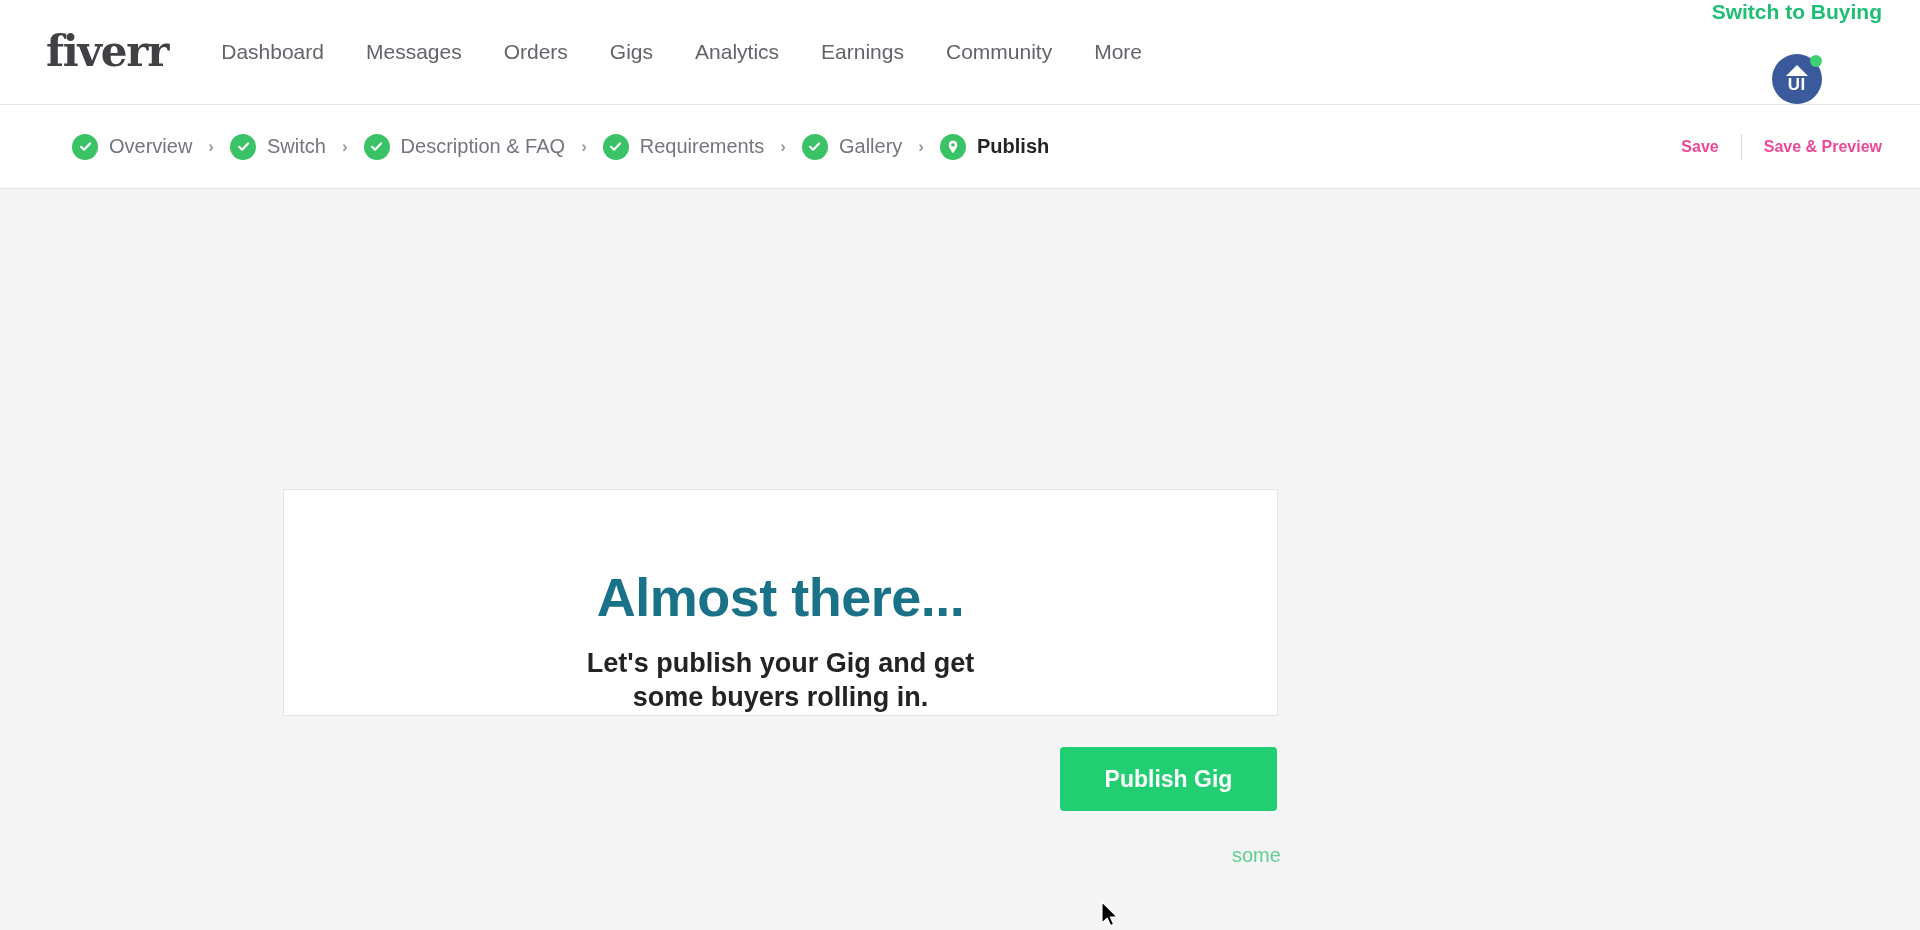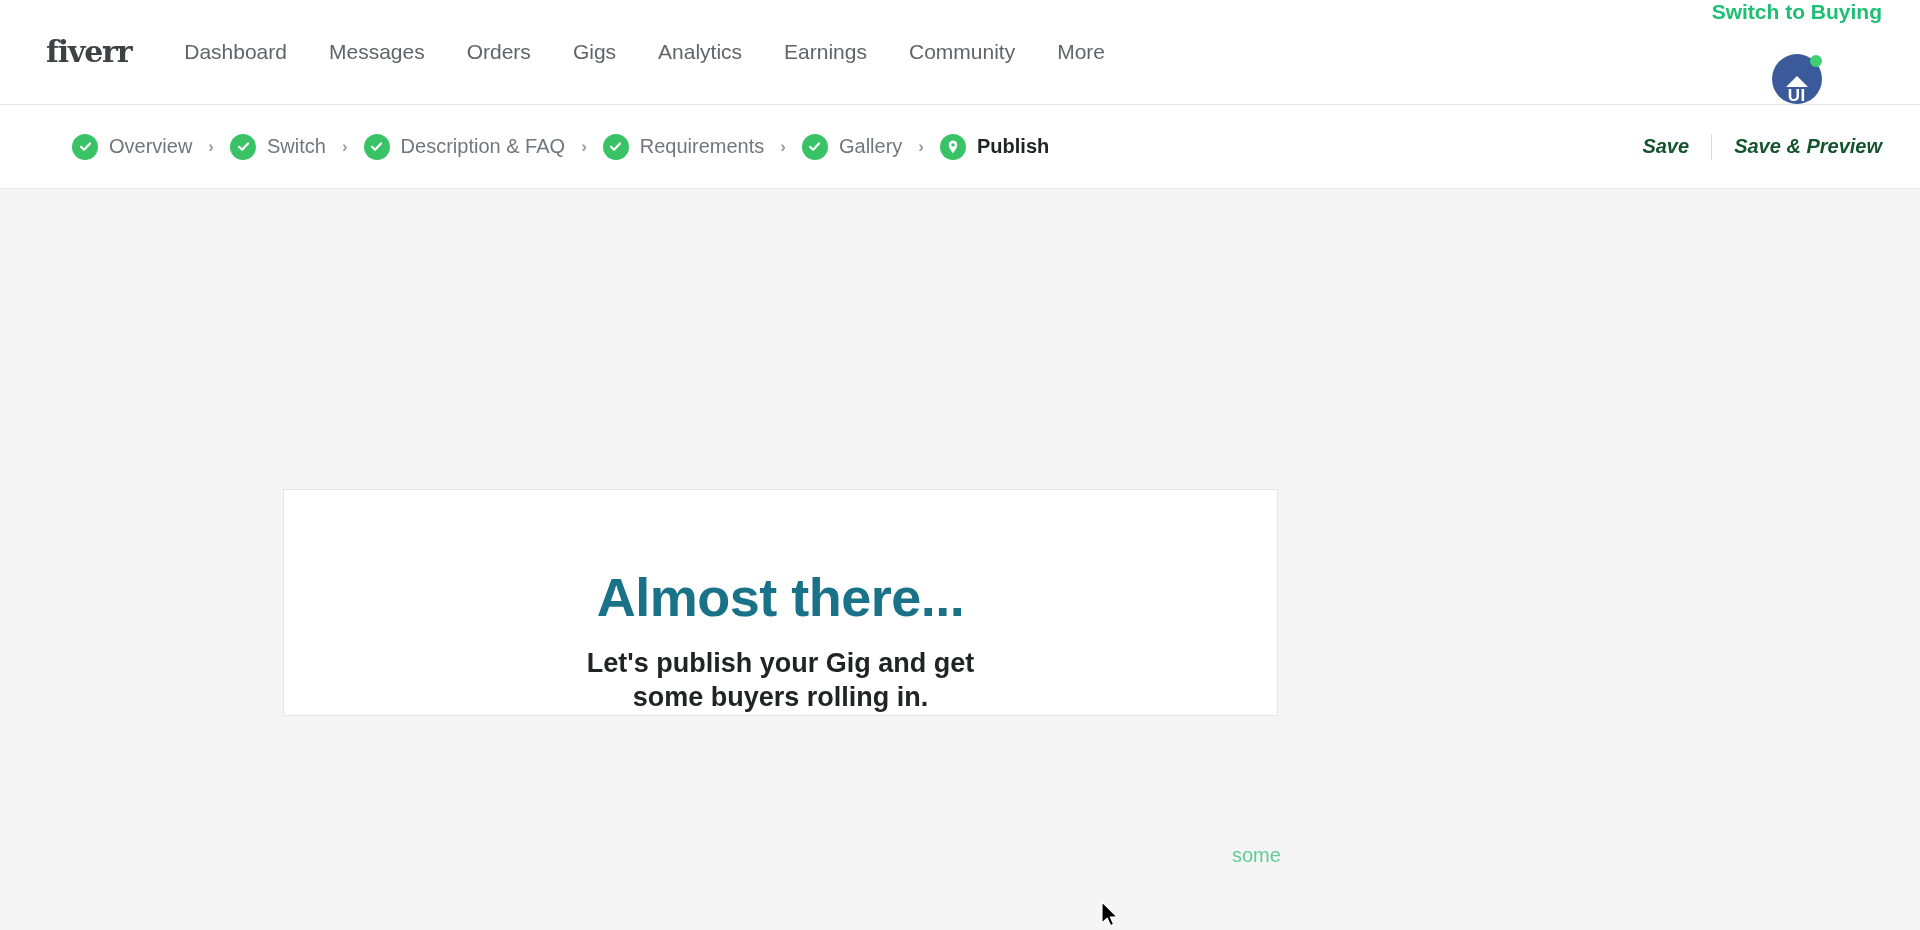--- a/index.html
+++ b/index.html
@@ -22,21 +22,21 @@
     background: #ffffff;
     border-bottom: 1px solid #e4e5e7;
     box-sizing: border-box;
     display: flex;
     align-items: center;
     padding: 0 38px 0 46px;
   }
   .logo {
     font-family: "DejaVu Serif", serif;
     font-weight: 700;
-    font-size: 30px;
+    font-size: 42px;
     letter-spacing: -1.2px;
     color: #404145;
     line-height: 1;
     margin-right: 53px;
     user-select: none;
   }
   .nav {
     display: flex;
     align-items: center;
     gap: 42px;
@@ -69,21 +69,21 @@
     cursor: pointer;
   }
   .avatar-circle {
     width: 50px;
     height: 50px;
     border-radius: 50%;
     background: #3a5a9b;
     display: flex;
     flex-direction: column;
     align-items: center;
-    justify-content: flex-end;
+    justify-content: center;
     overflow: hidden;
   }
   .avatar-tri {
     width: 0;
     height: 0;
     border-left: 11px solid transparent;
     border-right: 11px solid transparent;
     border-bottom: 11px solid #ffffff;
     margin-bottom: 1px;
   }
@@ -152,26 +152,25 @@
     font-weight: 700;
     margin: 0 16px;
     user-select: none;
   }
   .stepsbar-right {
     margin-left: auto;
     display: flex;
     align-items: center;
   }
   .save-link {
-    font-size: 20px;
-    font-weight: 700;
-    color: #14532d;
+    font-size: 16px;
+    font-weight: 700;
+    color: #ec4899;
     white-space: nowrap;
     cursor: pointer;
-    font-style: italic;
   }
   .save-divider {
     width: 1px;
     height: 26px;
     background: #d8dade;
     margin: 0 22px;
   }
 
   
   .main {
@@ -350,20 +349,21 @@
 <div class="main">
 
   <div class="card">
     <h1 class="card-title">Almost there...</h1>
     <div class="card-sub">
       <div>Let's publish your Gig and get</div>
       <div>some buyers rolling in.</div>
     </div>
   </div>
 
+  <button class="publish-btn">Publish Gig</button>
 
   <div class="back-link">some</div>
 
   <div class="cursor">
     <svg width="22" height="30" viewBox="0 0 22 30" aria-hidden="true">
       <path d="M2 1 L2 22 L7.2 17.2 L10.6 24.6 L13.6 23.2 L10.3 16.1 L17 15.8 Z" fill="#000000" stroke="#ffffff" stroke-width="1.1" stroke-linejoin="round"></path>
     </svg>
   </div>
 
 </div>

